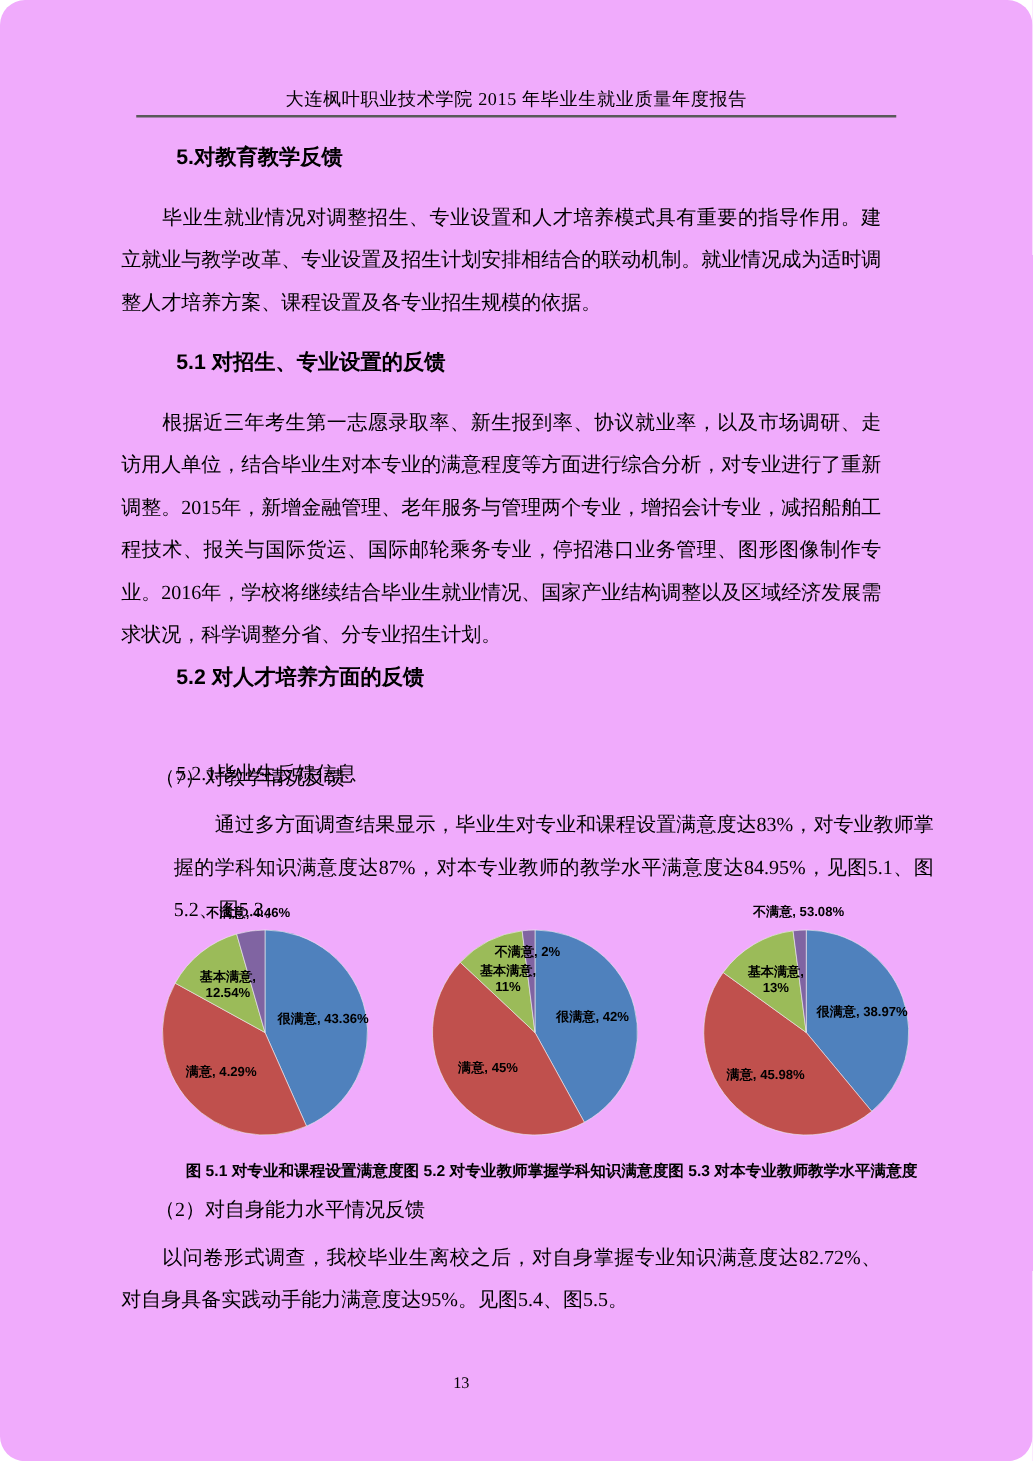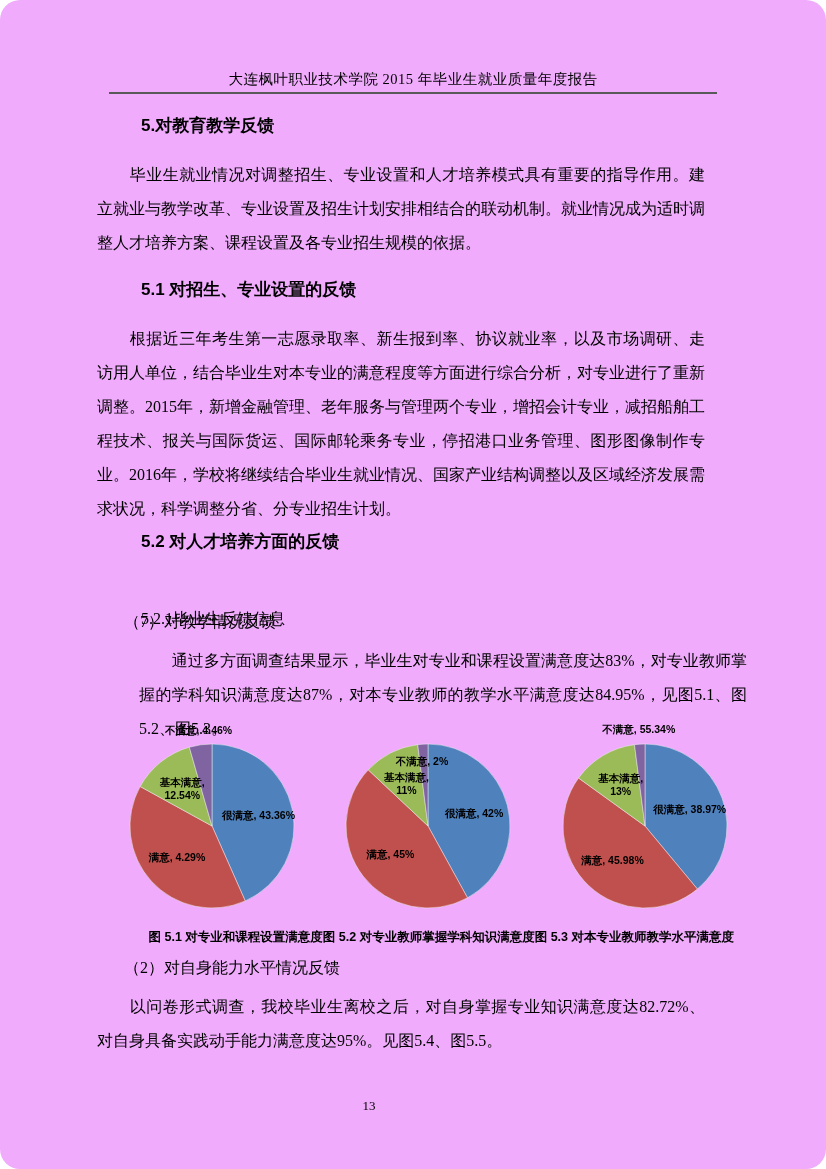--- a/index.html
+++ b/index.html
@@ -94,21 +94,21 @@
     <div class="chart" style="left:542px;" id="chart-2">
         <svg width="206" height="212">
           <path d="M 103 112 L 103.00 30.00 A 82 82 0 0 1 155.39 175.08 Z" fill="#4f81bd" stroke="#ededed" stroke-width="0.5"></path>
           <path d="M 103 112 L 155.39 175.08 A 82 82 0 0 1 36.51 64.01 Z" fill="#c0504d" stroke="#ededed" stroke-width="0.5"></path>
           <path d="M 103 112 L 36.51 64.01 A 82 82 0 0 1 92.47 30.68 Z" fill="#9bbb59" stroke="#ededed" stroke-width="0.5"></path>
           <path d="M 103 112 L 92.47 30.68 A 82 82 0 0 1 103.00 30.00 Z" fill="#8064a2" stroke="#ededed" stroke-width="0.5"></path>
         </svg>
         <div class="pie-label" style="left: 147.733px; top: 95.8475px; white-space: nowrap;">很满意, 38.97%</div>
         <div class="pie-label" style="left: 70.5302px; top: 146.751px; white-space: nowrap;">满意, 45.98%</div>
         <div class="pie-label" style="left: 78.6615px; top: 71.1394px; width: 60px;">基本满意, 13%</div>
-        <div class="pie-label" style="left: 96.8255px; top: 16.2589px; white-space: nowrap;">不满意, 55.34%</div>
+        <div class="pie-label" style="left: 96.8255px; top: 16.2589px; white-space: nowrap;">不满意, 53.08%</div>
       </div>
   </div>
 
   <div class="abs caption-row">
     <span>图 5.1 对专业和课程设置满意度</span>
     <span>图 5.2 对专业教师掌握学科知识满意度</span>
     <span>图 5.3 对本专业教师教学水平满意度</span>
   </div>
 
   <div class="abs subhead" style="top:958px;left:124px;">（2）对自身能力水平情况反馈</div>

